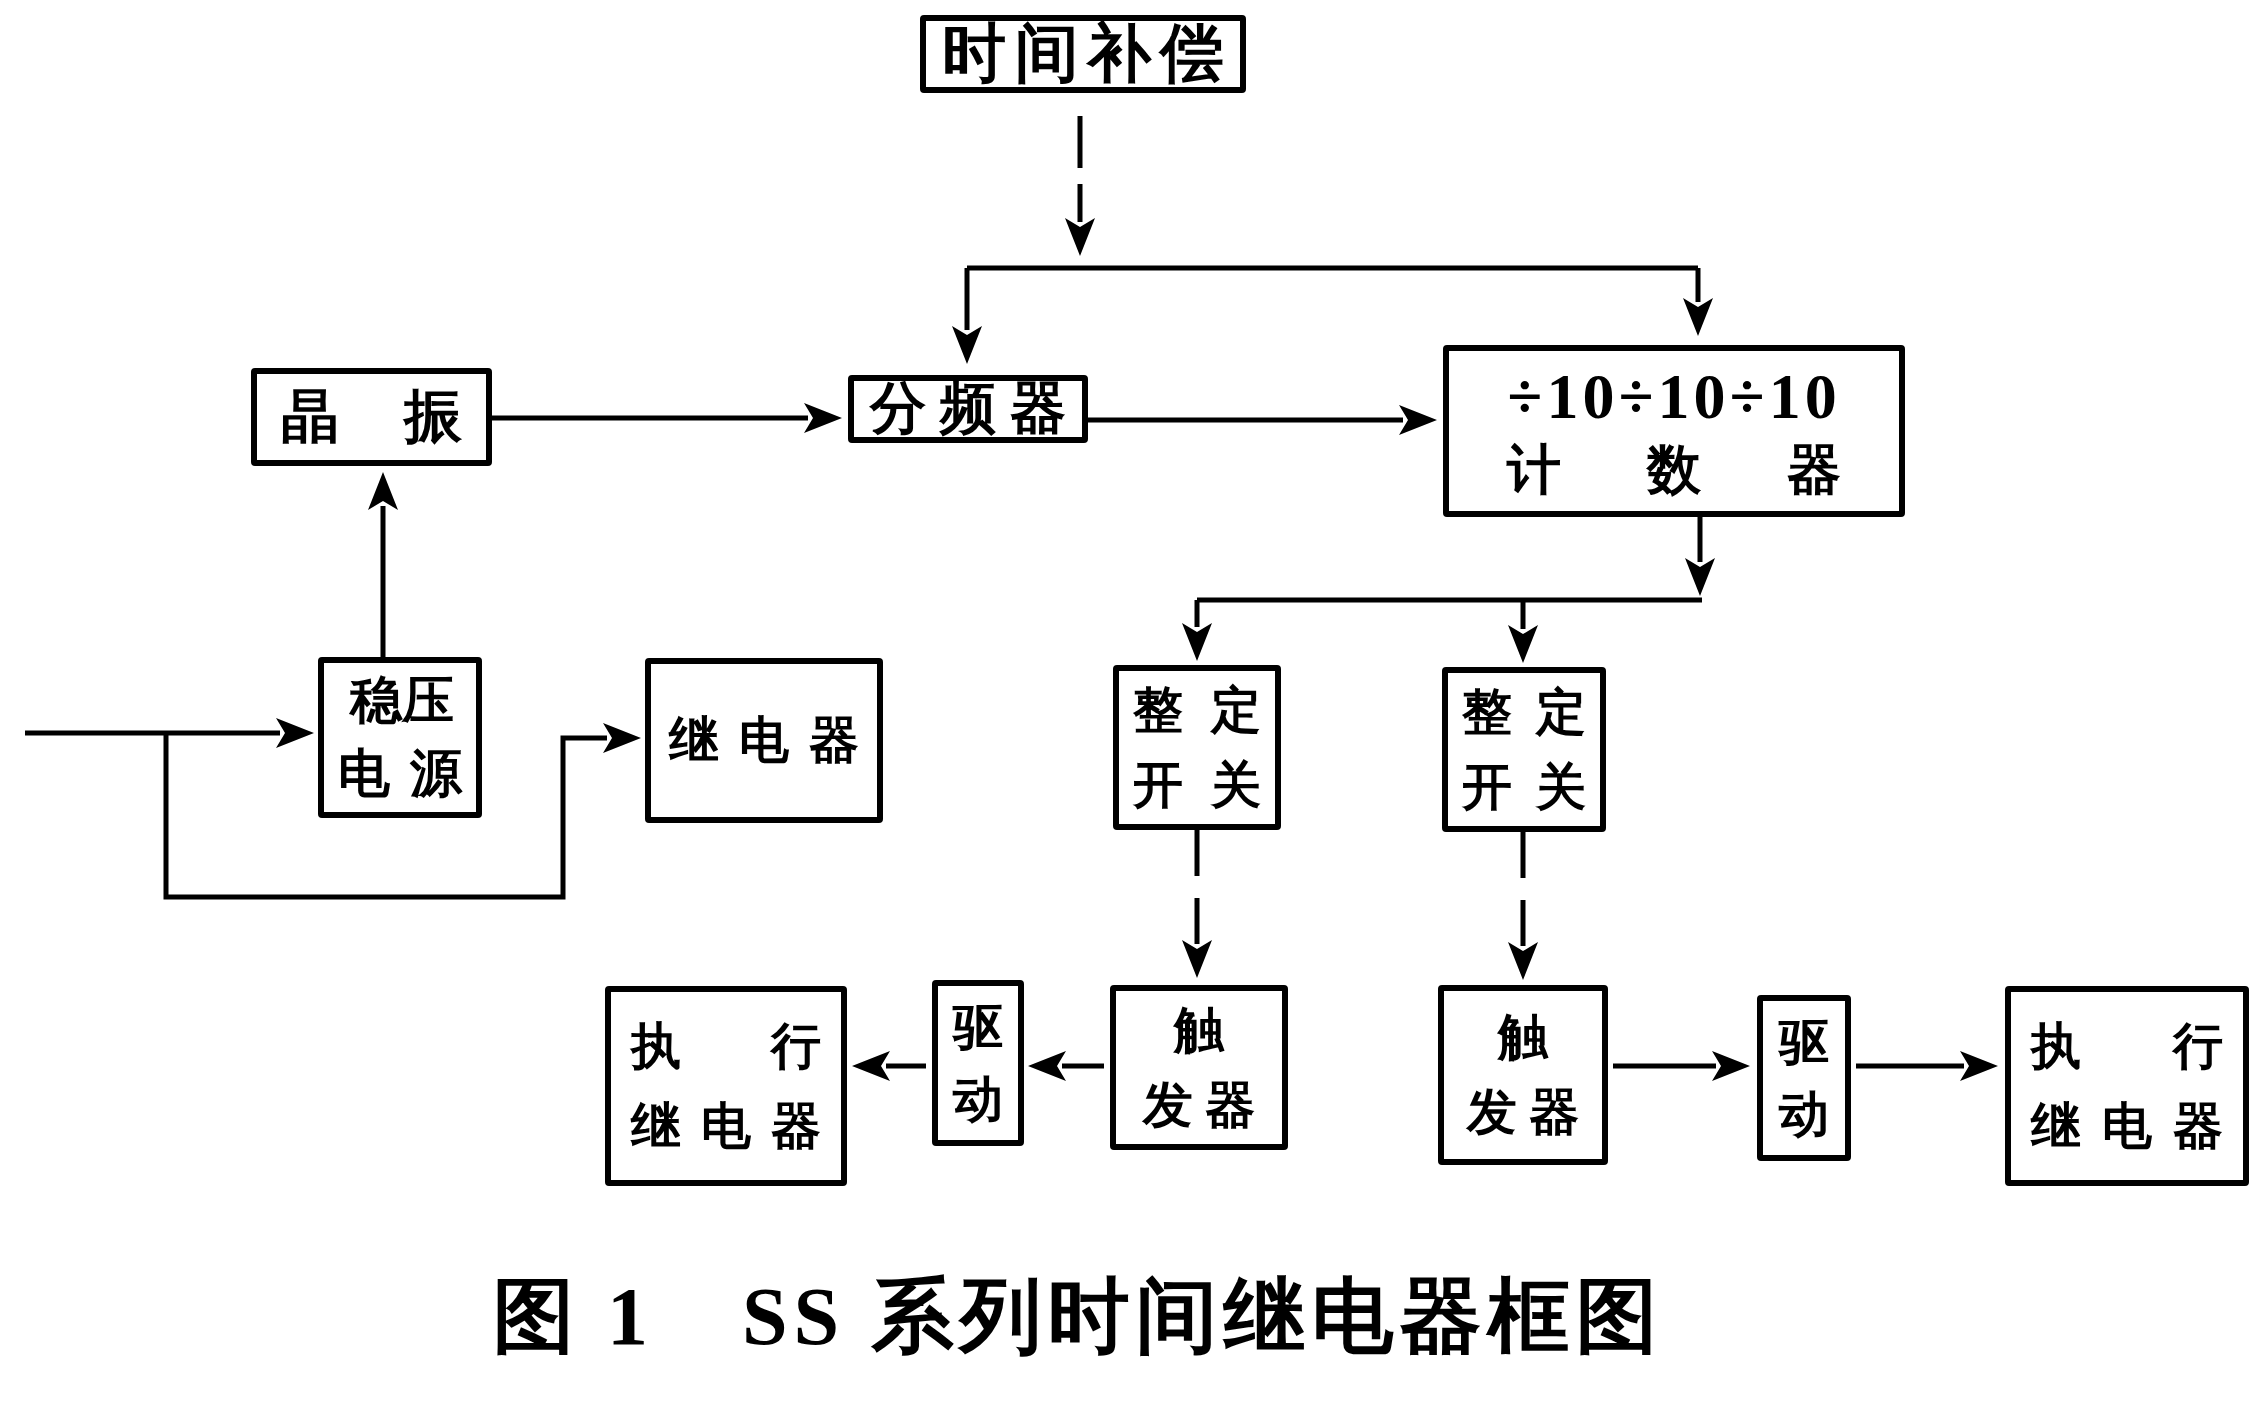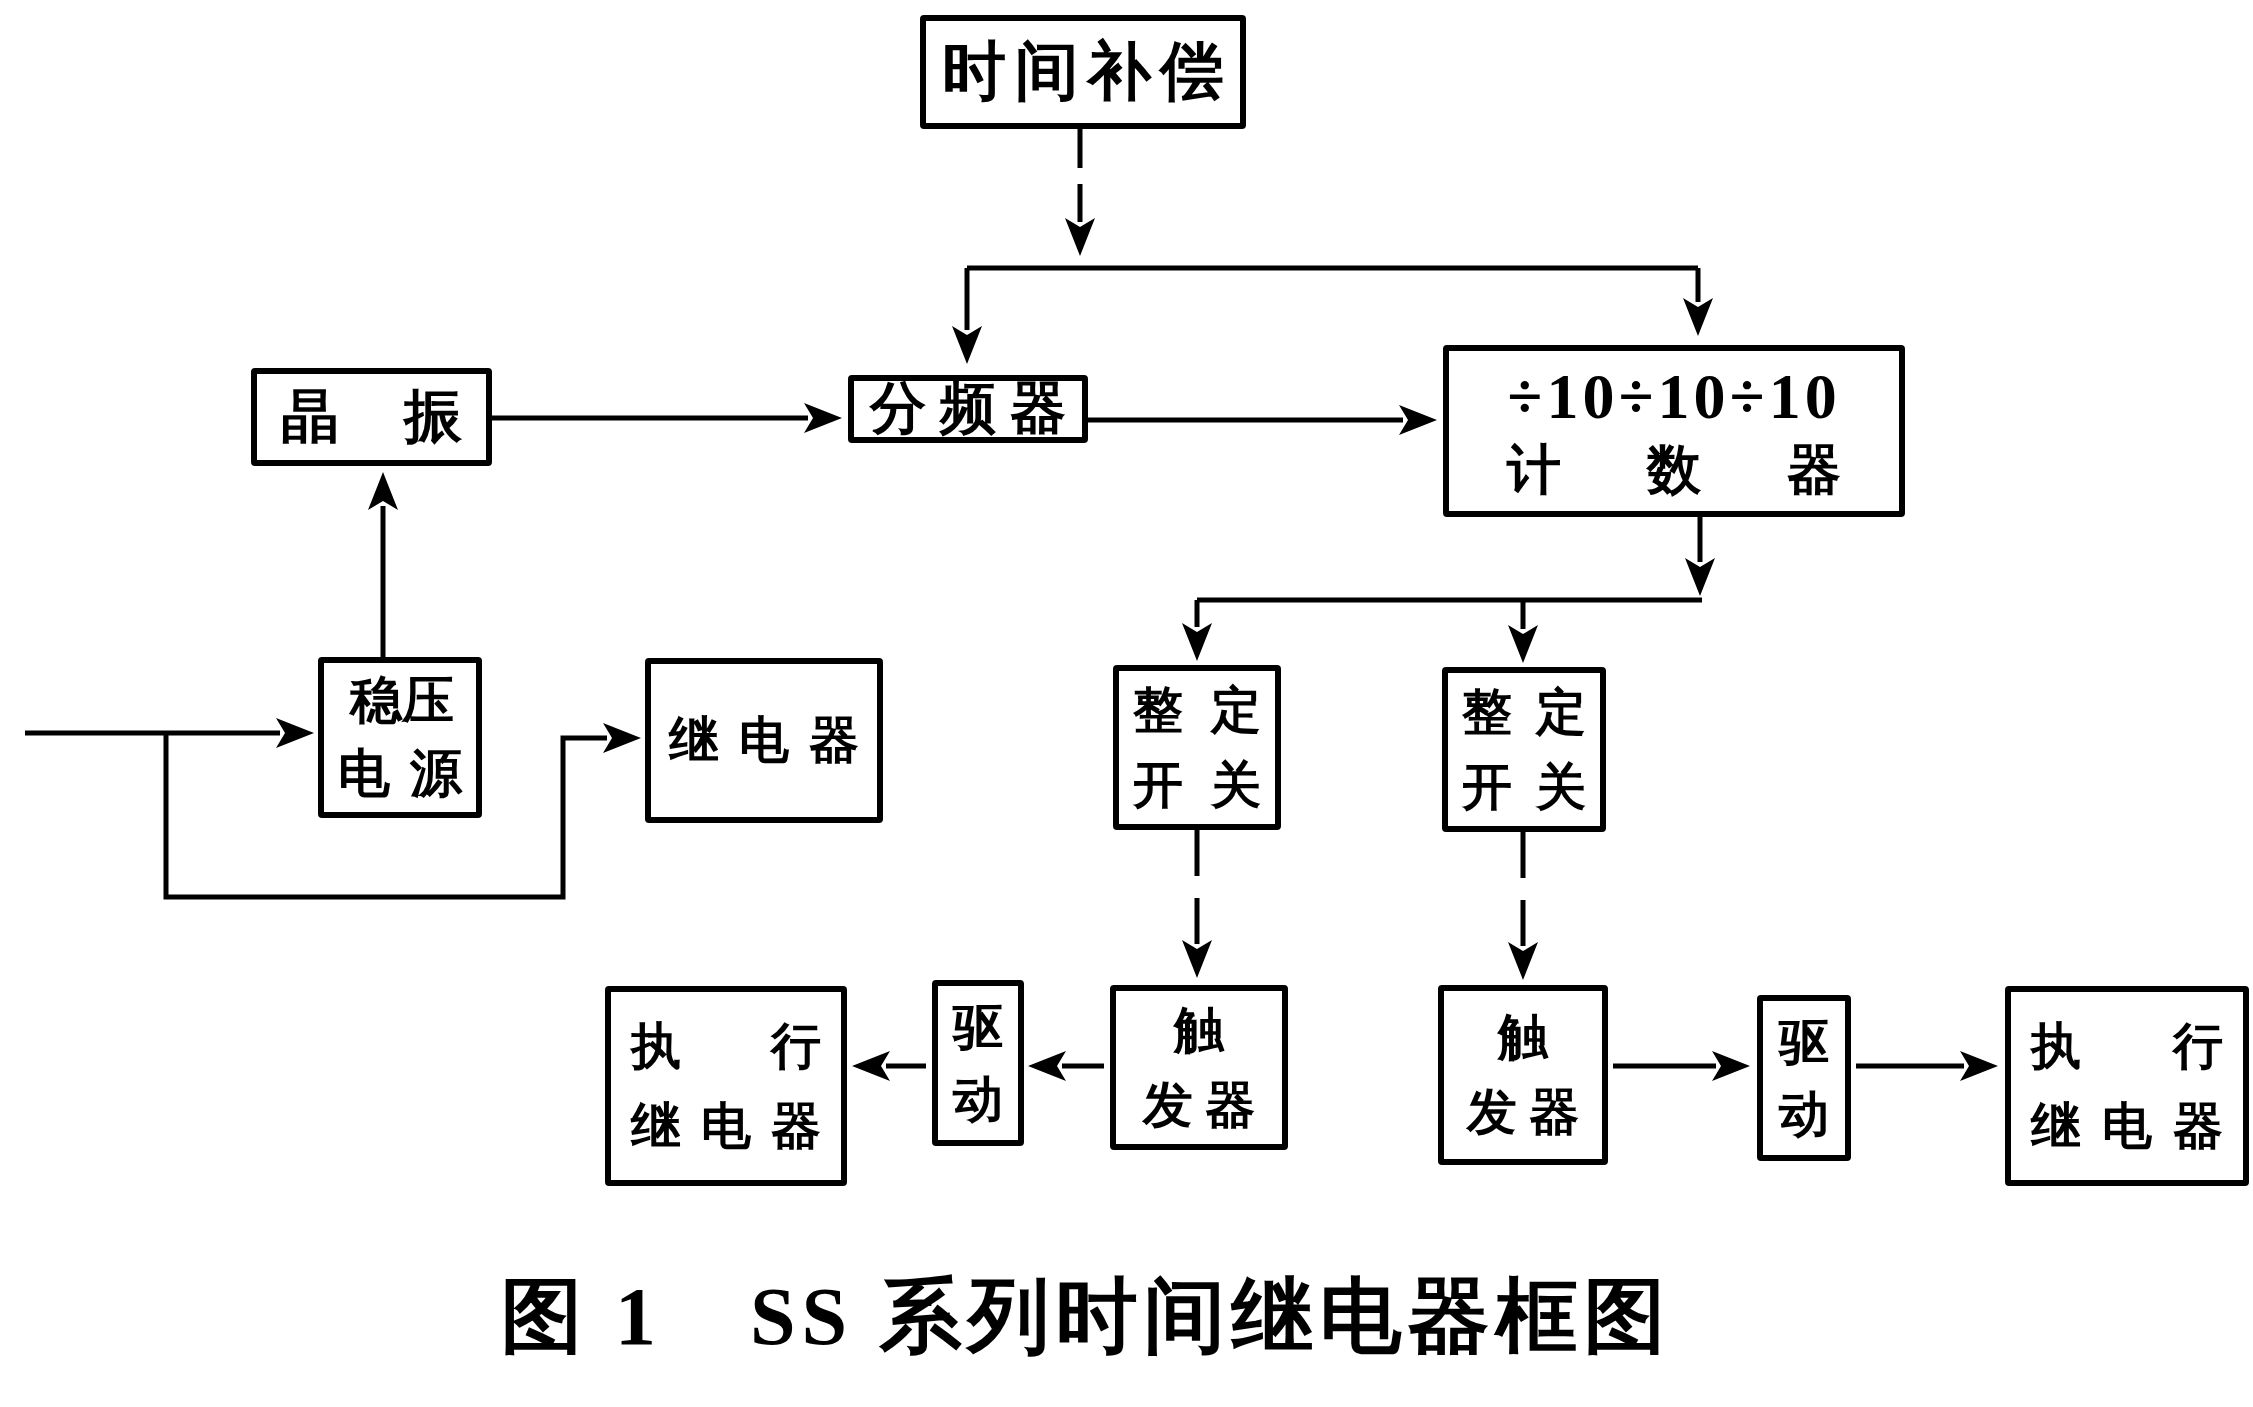--- a/index.html
+++ b/index.html
@@ -32,21 +32,21 @@
     white-space:nowrap;
   }
   .ln.c{text-align:center;text-align-last:center;}
   .freelabel{
     position:absolute;
     font-weight:700;
     white-space:nowrap;
   }
   .caption{
     position:absolute;
-    left:16px;top:1262px;width:2140px;
+    left:8px;top:1262px;width:2140px;
     text-align:center;
     font-size:82px;
     font-weight:700;
     letter-spacing:6px;
   }
 </style>
 </head>
 <body>
 
 <div id="canvas">
@@ -74,21 +74,21 @@
       <path d="M1197,830 L1197,944" stroke-dasharray="46 22" marker-end="url(#ah)"></path>
       <path d="M1523,832 L1523,946" stroke-dasharray="46 22" marker-end="url(#ah)"></path>
       <path d="M1104,1066 L1062,1066" marker-end="url(#ah)"></path>
       <path d="M926,1066 L886,1066" marker-end="url(#ah)"></path>
       <path d="M1613,1066 L1716,1066" marker-end="url(#ah)"></path>
       <path d="M1856,1066 L1964,1066" marker-end="url(#ah)"></path>
     </g>
   </svg>
 
 
-  <div class="box" style="left:920px;top:15px;width:326px;height:114px;font-size:64px;">
+  <div class="box" style="left:920px;top:15px;width:326px;height:78px;font-size:64px;">
     <div class="ln" style="padding:0 16px;">时间补偿</div>
   </div>
 
   <div class="box" style="left:251px;top:368px;width:241px;height:98px;font-size:58px;align-items:center;">
     <div class="ln" style="padding:0 24px;">晶振</div>
   </div>
 
   <div class="box" style="left:848px;top:375px;width:240px;height:68px;font-size:56px;">
     <div class="ln" style="padding:0 16px;">分频器</div>
   </div>

